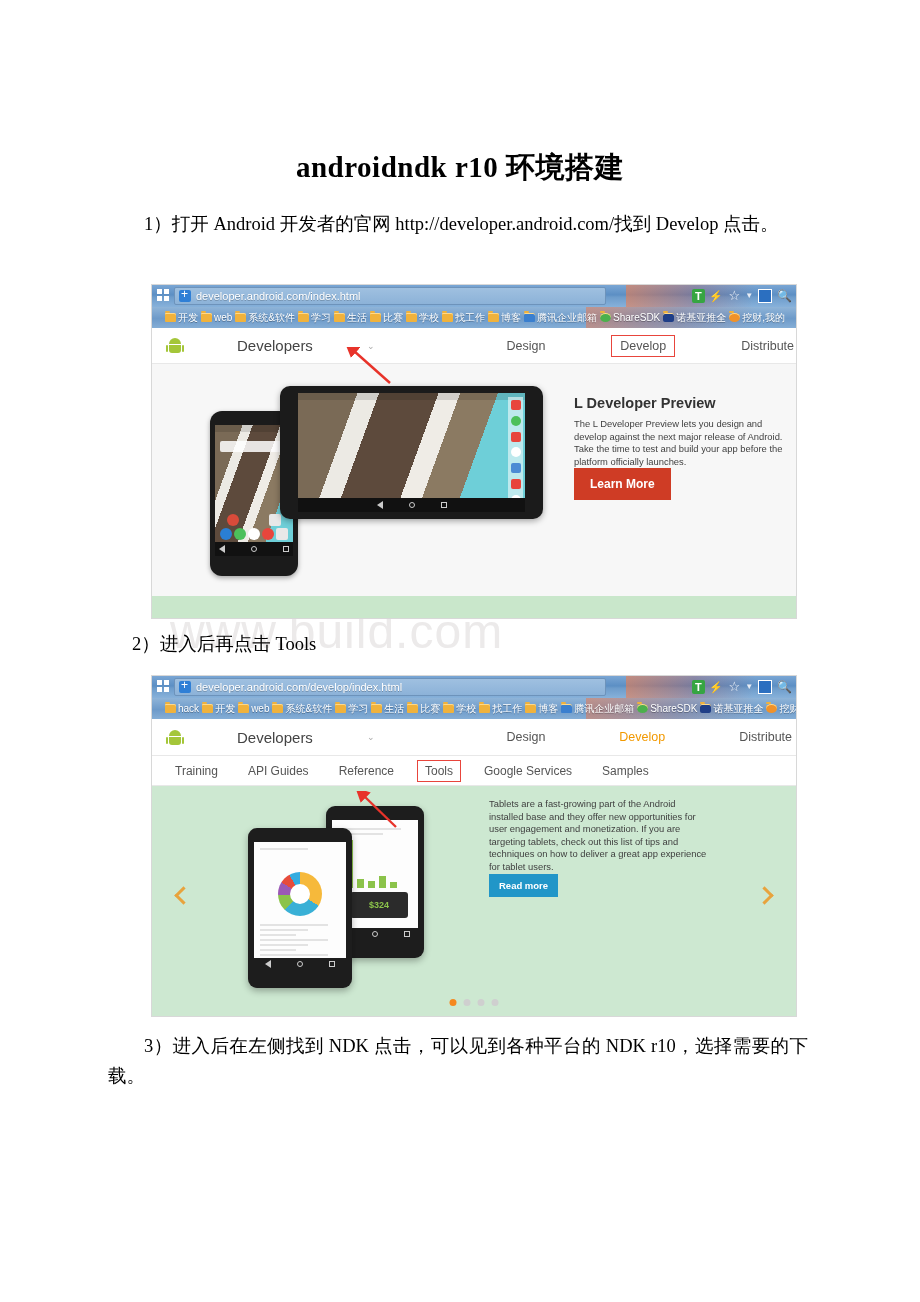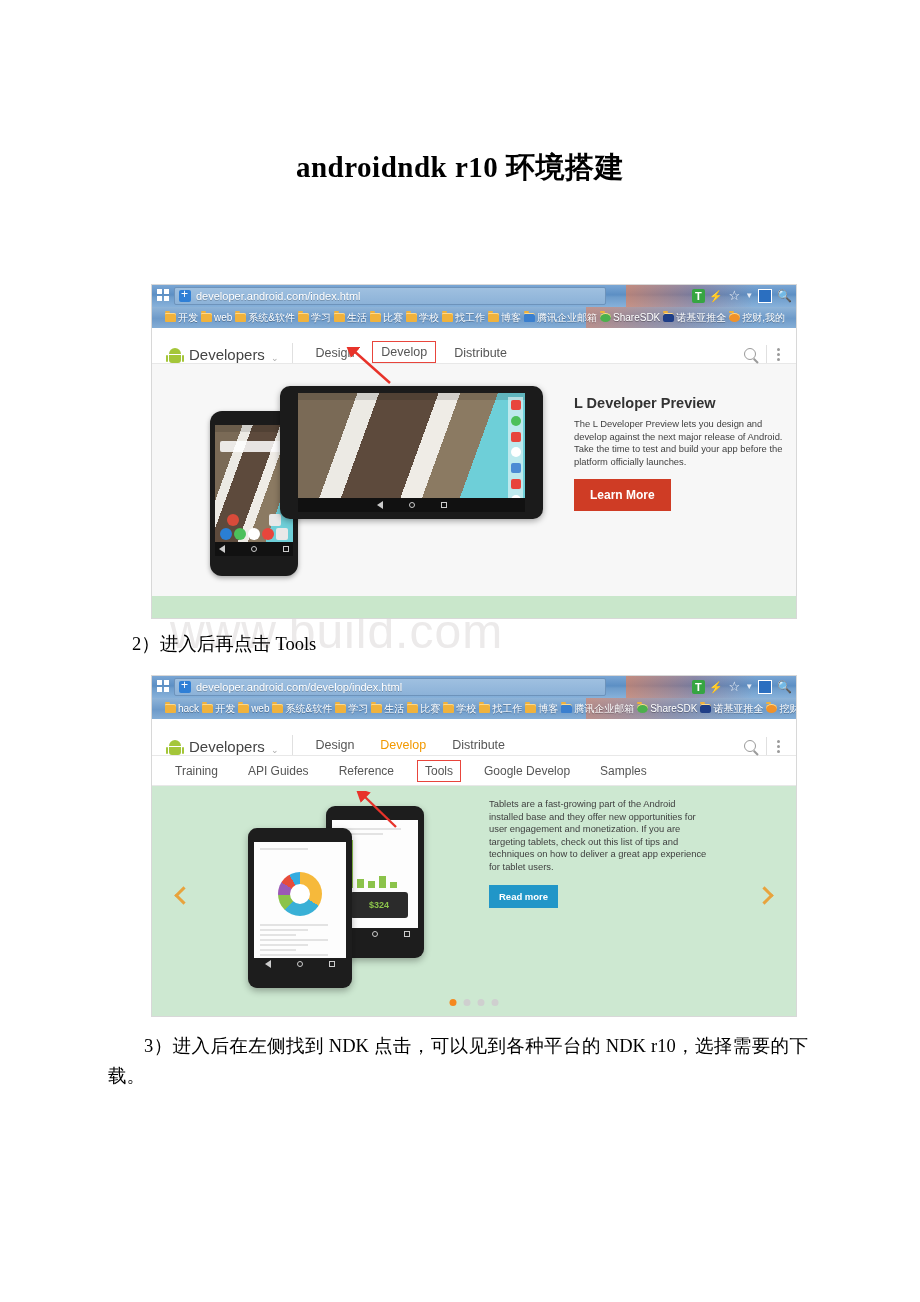--- a/index.html
+++ b/index.html
@@ -107,21 +107,21 @@
   .bm .fico.blue{background:#1f3e87;border-radius:2px;}
   .bm .fico.orange{background:#f0922a;border-radius:50%;}
   .bm .bmtxt{
     font-family:"Liberation Sans", sans-serif;font-size:10px;color:#ffffff;
     text-shadow:0 1px 0 rgba(0,0,0,.3);
   }
 
   
   .dev-header{
     position:relative;background:#fff;border-bottom:1px solid #e8e8e8;
-    display:flex;align-items:flex-end;padding:0 16px;
+    display:flex;align-items:center;padding:8px 16px;gap:48px;
   }
   .droid{
     width:14px;height:15px;position:relative;margin-right:7px;flex:0 0 auto;
   }
   .droid .head{position:absolute;left:1px;top:0;width:12px;height:6px;background:#a4c639;
     border-radius:6px 6px 0 0;}
   .droid .body{position:absolute;left:1px;top:7px;width:12px;height:8px;background:#a4c639;
     border-radius:0 0 3px 3px;}
   .droid .arm{position:absolute;top:7px;width:2px;height:7px;background:#a4c639;border-radius:1px;}
   .droid .arm.l{left:-2px;} .droid .arm.r{right:-2px;}
@@ -210,21 +210,21 @@
   .panel h3{
     margin:0 0 7px 0;font-family:"Liberation Sans", sans-serif;
     font-size:14.5px;font-weight:700;color:#333;
   }
   .panel h3.light{font-weight:400;color:#7d8b7e;font-size:15px;border-bottom:1px solid #bcd6be;padding-bottom:4px;}
   .panel p{
     margin:0;font-family:"Liberation Sans", sans-serif;
     font-size:9.4px;line-height:12.6px;color:#3f3f3f;
   }
   .btn{
-    display:inline-block;margin-top:11px;
+    display:inline-block;
     font-family:"Liberation Sans", sans-serif;font-weight:700;color:#fff;
   }
   .btn.red{background:#cf3c25;font-size:12px;padding:9px 16px;}
   .btn.blue{background:#2196c8;font-size:9.5px;padding:6px 10px;}
 
   
   .chev{
     position:absolute;width:13px;height:13px;border-right:3px solid #e8a33d;border-bottom:3px solid #e8a33d;
   }
   .chev.left{transform:rotate(135deg);}
@@ -254,20 +254,21 @@
 </style>
 </head>
 <body>
 
 <div class="page">
 
   <div class="doc-title">androidndk r10 环境搭建</div>
 
   <div class="watermark">www.build.com</div>
 
+  <div class="para" id="p1">1）打开 Android 开发者的官网 http://developer.android.com/找到 Develop 点击。</div>
 
   <div class="shot" id="shot1" style="left:152px;top:285px;width:644px;height:333px;">
 
     <div class="chrome-top">
       <div class="omni-apps">
           <i></i>
           <i></i>
           <i></i>
           <i></i>
         </div>
@@ -535,21 +536,21 @@
             <i></i>
           </span>
       </span>
     </div>
 
     <div class="subnav" id="subnav2" style="height:30px;">
         <span class="sl">Training</span>
         <span class="sl">API Guides</span>
         <span class="sl">Reference</span>
         <span class="sl boxed">Tools</span>
-        <span class="sl">Google Develop</span>
+        <span class="sl">Google Services</span>
         <span class="sl">Samples</span>
       </div>
 
     <div class="hero green" style="height:230px;">
 
       <div class="tab2" style="left:174px;top:20px;width:98px;height:152px;">
         <div class="scr">
           <div class="lines" style="top:8px;">
               <i class="w2"></i>
               <i class="w1"></i>

